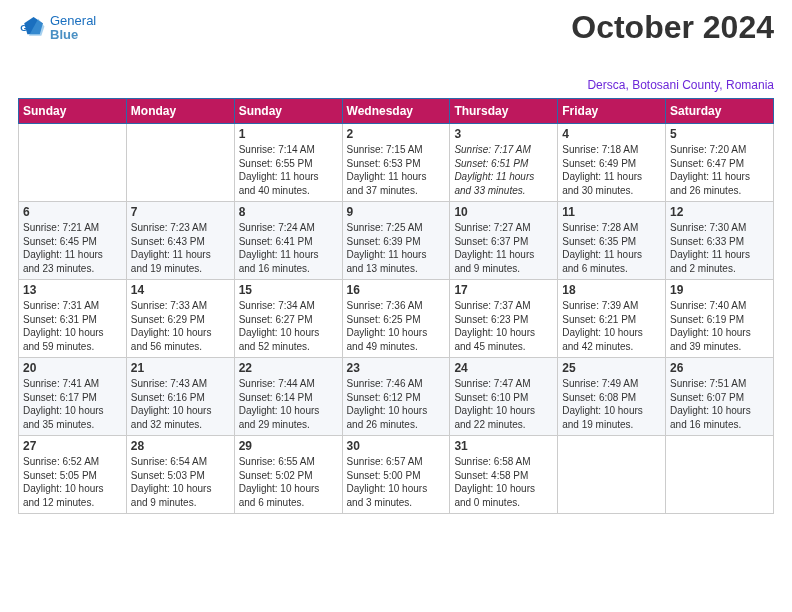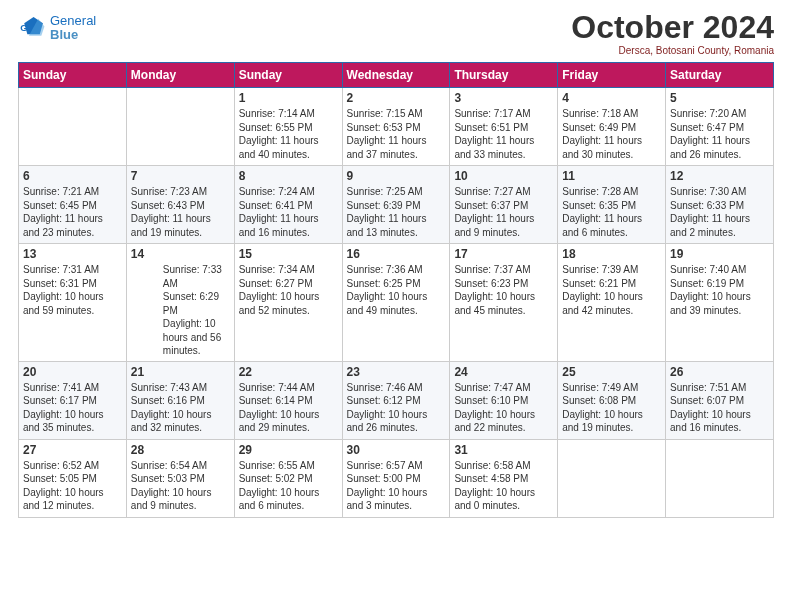--- a/index.html
+++ b/index.html
@@ -35,22 +35,23 @@
     .header-right {
       text-align: right;
     }
     .month-title {
       font-size: 32px;
       font-weight: bold;
       color: #333;
       line-height: 1.1;
     }
     .location-title {
-      font-size: 10px;
-      color: #7f1d1d;
+      font-size: 12px;
+      color: #6d28d9;
+      margin-top: 33px;
     }
     table {
       width: 100%;
       border-collapse: collapse;
       table-layout: fixed;
     }
     thead th {
       background-color: #be185d;
       color: #fff;
       font-size: 12px;
@@ -129,21 +130,21 @@
 Daylight: 11 hours and 40 minutes.</div>
           </td>
           <td>
             <span class="day-number">2</span>
             <div class="day-detail" style="white-space: pre-line;">Sunrise: 7:15 AM
 Sunset: 6:53 PM
 Daylight: 11 hours and 37 minutes.</div>
           </td>
           <td>
             <span class="day-number">3</span>
-            <div class="day-detail" style="white-space: pre-line;">Sunrise: 7:17 AM
+            <div class="day-detail" style="white-space: pre-line; font-style: italic;">Sunrise: 7:17 AM
 Sunset: 6:51 PM
 Daylight: 11 hours and 33 minutes.</div>
           </td>
           <td>
             <span class="day-number">4</span>
             <div class="day-detail" style="white-space: pre-line;">Sunrise: 7:18 AM
 Sunset: 6:49 PM
 Daylight: 11 hours and 30 minutes.</div>
           </td>
           <td>
@@ -199,21 +200,21 @@
         </tr>
         <tr>
           <td>
             <span class="day-number">13</span>
             <div class="day-detail" style="white-space: pre-line;">Sunrise: 7:31 AM
 Sunset: 6:31 PM
 Daylight: 10 hours and 59 minutes.</div>
           </td>
           <td>
             <span class="day-number">14</span>
-            <div class="day-detail" style="white-space: pre-line; margin-left: 32px;">Sunrise: 7:33 AM
+            <div class="day-detail" style="white-space: pre-line;">Sunrise: 7:33 AM
 Sunset: 6:29 PM
 Daylight: 10 hours and 56 minutes.</div>
           </td>
           <td>
             <span class="day-number">15</span>
             <div class="day-detail" style="white-space: pre-line;">Sunrise: 7:34 AM
 Sunset: 6:27 PM
 Daylight: 10 hours and 52 minutes.</div>
           </td>
           <td>

